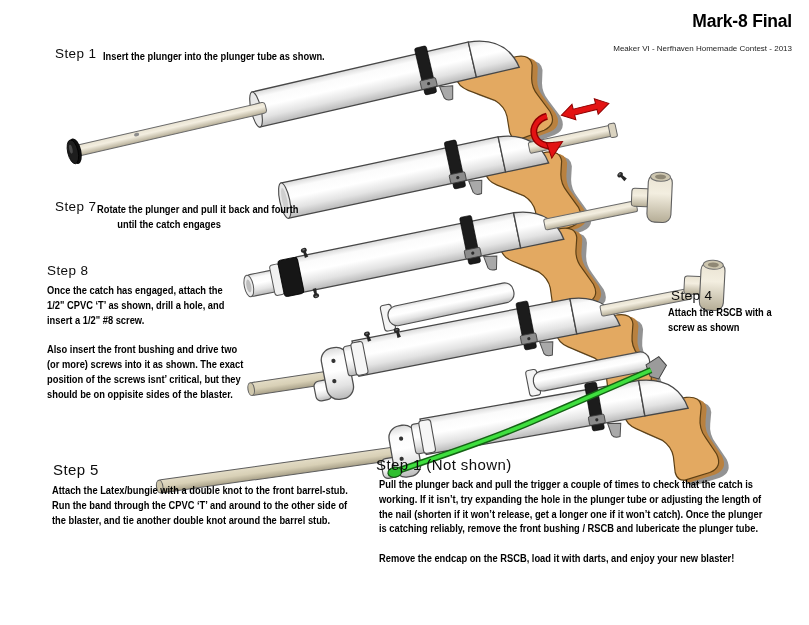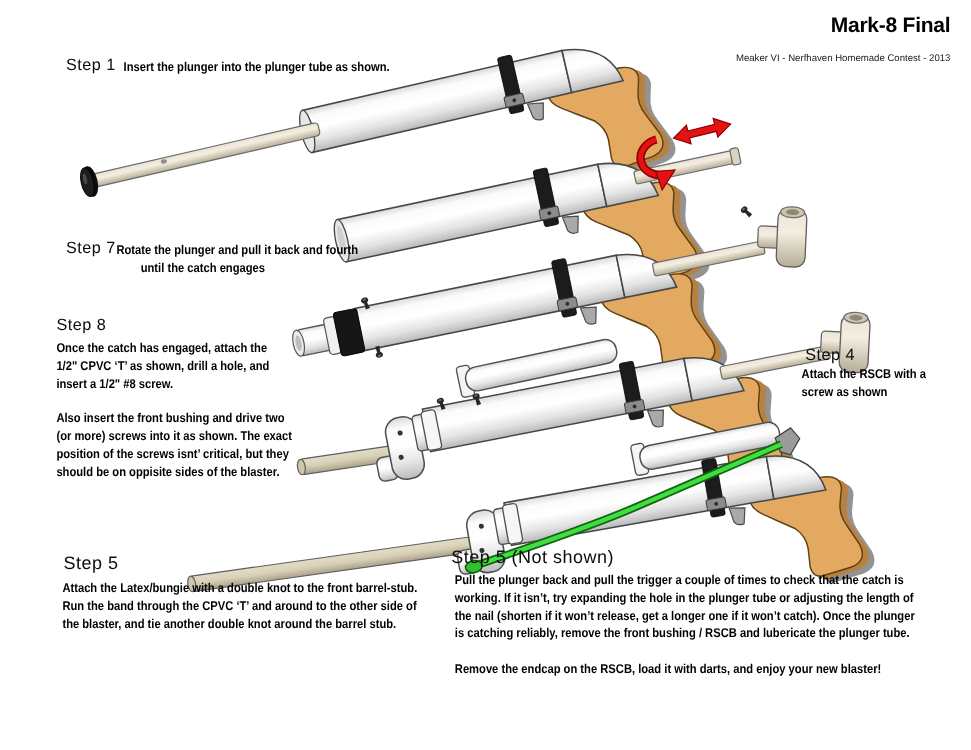--- a/index.html
+++ b/index.html
@@ -207,20 +207,20 @@
 
   <div class="lbl" style="left:671px;top:288px">Step 4</div>
   <div class="btxt" style="left:668px;top:305px">Attach the RSCB with a
 screw as shown</div>
 
   <div class="lbl big" style="left:53px;top:461px">Step 5</div>
   <div class="btxt" style="left:52px;top:483px">Attach the Latex/bungie with a double knot to the front barrel-stub.
 Run the band through the CPVC ‘T’ and around to the other side of
 the blaster, and tie another double knot around the barrel stub.</div>
 
-  <div class="lbl big" style="left:376px;top:456px">Step 5 (Not shown)</div>
+  <div class="lbl big" style="left:376px;top:456px">Step 1 (Not shown)</div>
   <div class="btxt" style="left:379px;top:477px">Pull the plunger back and pull the trigger a couple of times to check that the catch is
 working. If it isn’t, try expanding the hole in the plunger tube or adjusting the length of
 the nail (shorten if it won’t release, get a longer one if it won’t catch). Once the plunger
 is catching reliably, remove the front bushing / RSCB and lubericate the plunger tube.
 
 Remove the endcap on the RSCB, load it with darts, and enjoy your new blaster!</div>
 </div>
 
 </body></html>

